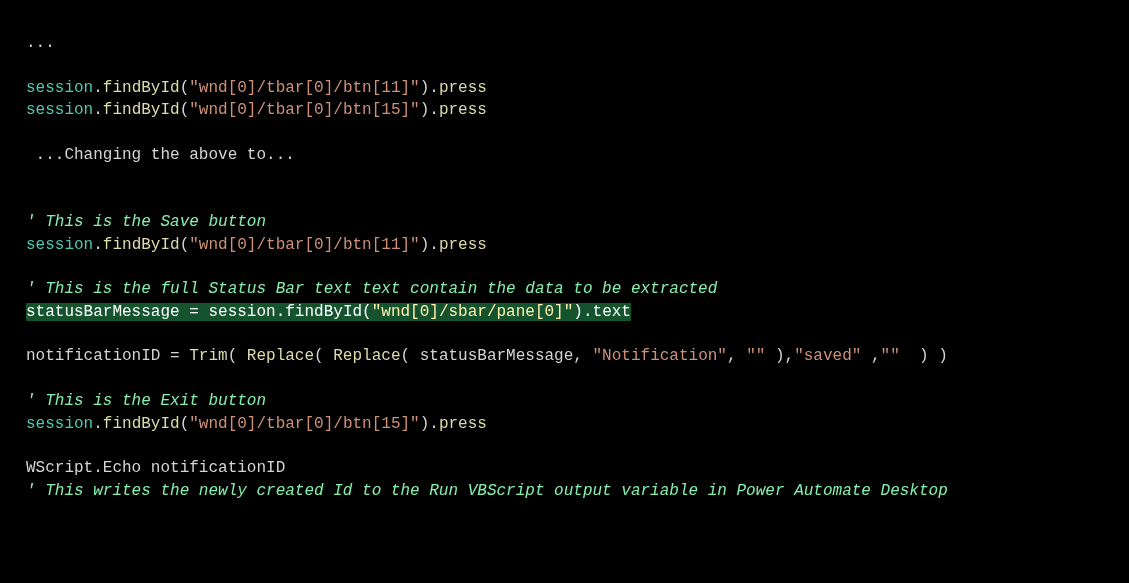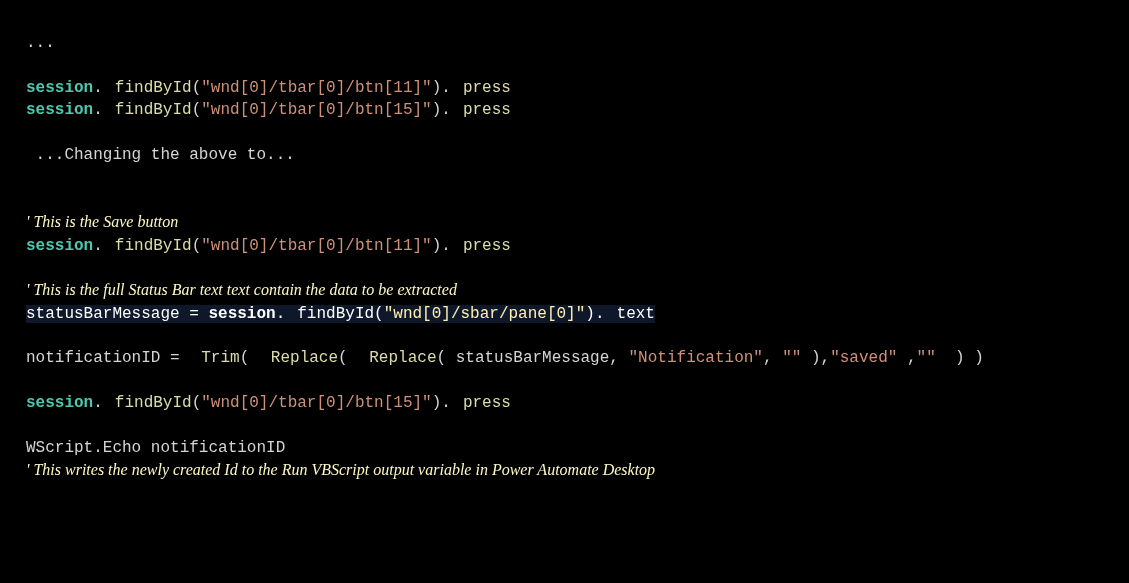--- a/index.html
+++ b/index.html
@@ -8,28 +8,28 @@
     font-family: Consolas, 'Courier New', monospace;
     font-size: 16px;
     line-height: 1.4;
     color: #d4d4d4;
     padding: 32px 26px;
     width: 1129px;
     height: 583px;
     overflow: hidden;
   }
   .line { white-space: pre; min-height: 22px; }
-  .c-obj { color: #4EC9B0; font-weight: bold; }
-  .c-method { color: #DCDCAA; margin-left: 12px; }
+  .c-obj { color: #4EC9B0; }
+  .c-method { color: #DCDCAA; }
   .c-str { color: #CE9178; }
-  .c-comment { color: #fef9c3; font-style: italic; font-family: Liberation Serif, serif; }
+  .c-comment { color: #86efac; font-style: italic; }
   .c-plain { color: #d4d4d4; }
   .c-punc { color: #d4d4d4; }
   .hl {
-    background: #0f172a;
+    background: #14532d;
     color: #ffffff;
   }
   .hl .c-obj, .hl .c-method, .hl .c-str, .hl .c-punc, .hl .c-plain { color: #ffffff; }
   .hl .c-str { color: #fff0b0; }
 </style>
 </head>
 <body>
 
 <div>
 
@@ -58,20 +58,21 @@
 
 <div class="line"><span class="hl"><span class="c-plain">statusBarMessage = </span><span class="c-obj">session</span><span class="c-punc">.</span><span class="c-method">findById</span><span class="c-punc">(</span><span class="c-str">"wnd[0]/sbar/pane[0]"</span><span class="c-punc">).</span><span class="c-method">text</span></span></div>
 
 <div class="line"> </div>
 
 
 <div class="line"><span class="c-plain">notificationID = </span><span class="c-method">Trim</span><span class="c-punc">( </span><span class="c-method">Replace</span><span class="c-punc">( </span><span class="c-method">Replace</span><span class="c-plain">( statusBarMessage, </span><span class="c-str">"Notification"</span><span class="c-punc">, </span><span class="c-str">""</span><span class="c-punc"> ),</span><span class="c-str">"saved"</span><span class="c-punc"> ,</span><span class="c-str">""</span><span class="c-punc">  ) )</span></div>
 
 <div class="line"> </div>
 
+<div class="line"><span class="c-comment">' This is the Exit button</span></div>
 
 <div class="line"><span class="c-obj">session</span><span class="c-punc">.</span><span class="c-method">findById</span><span class="c-punc">(</span><span class="c-str">"wnd[0]/tbar[0]/btn[15]"</span><span class="c-punc">).</span><span class="c-method">press</span></div>
 
 <div class="line"> </div>
 
 <div class="line"><span class="c-plain">WScript.Echo notificationID</span></div>
 
 <div class="line"><span class="c-comment">' This writes the newly created Id to the Run VBScript output variable in Power Automate Desktop</span></div>
 
 </div>

